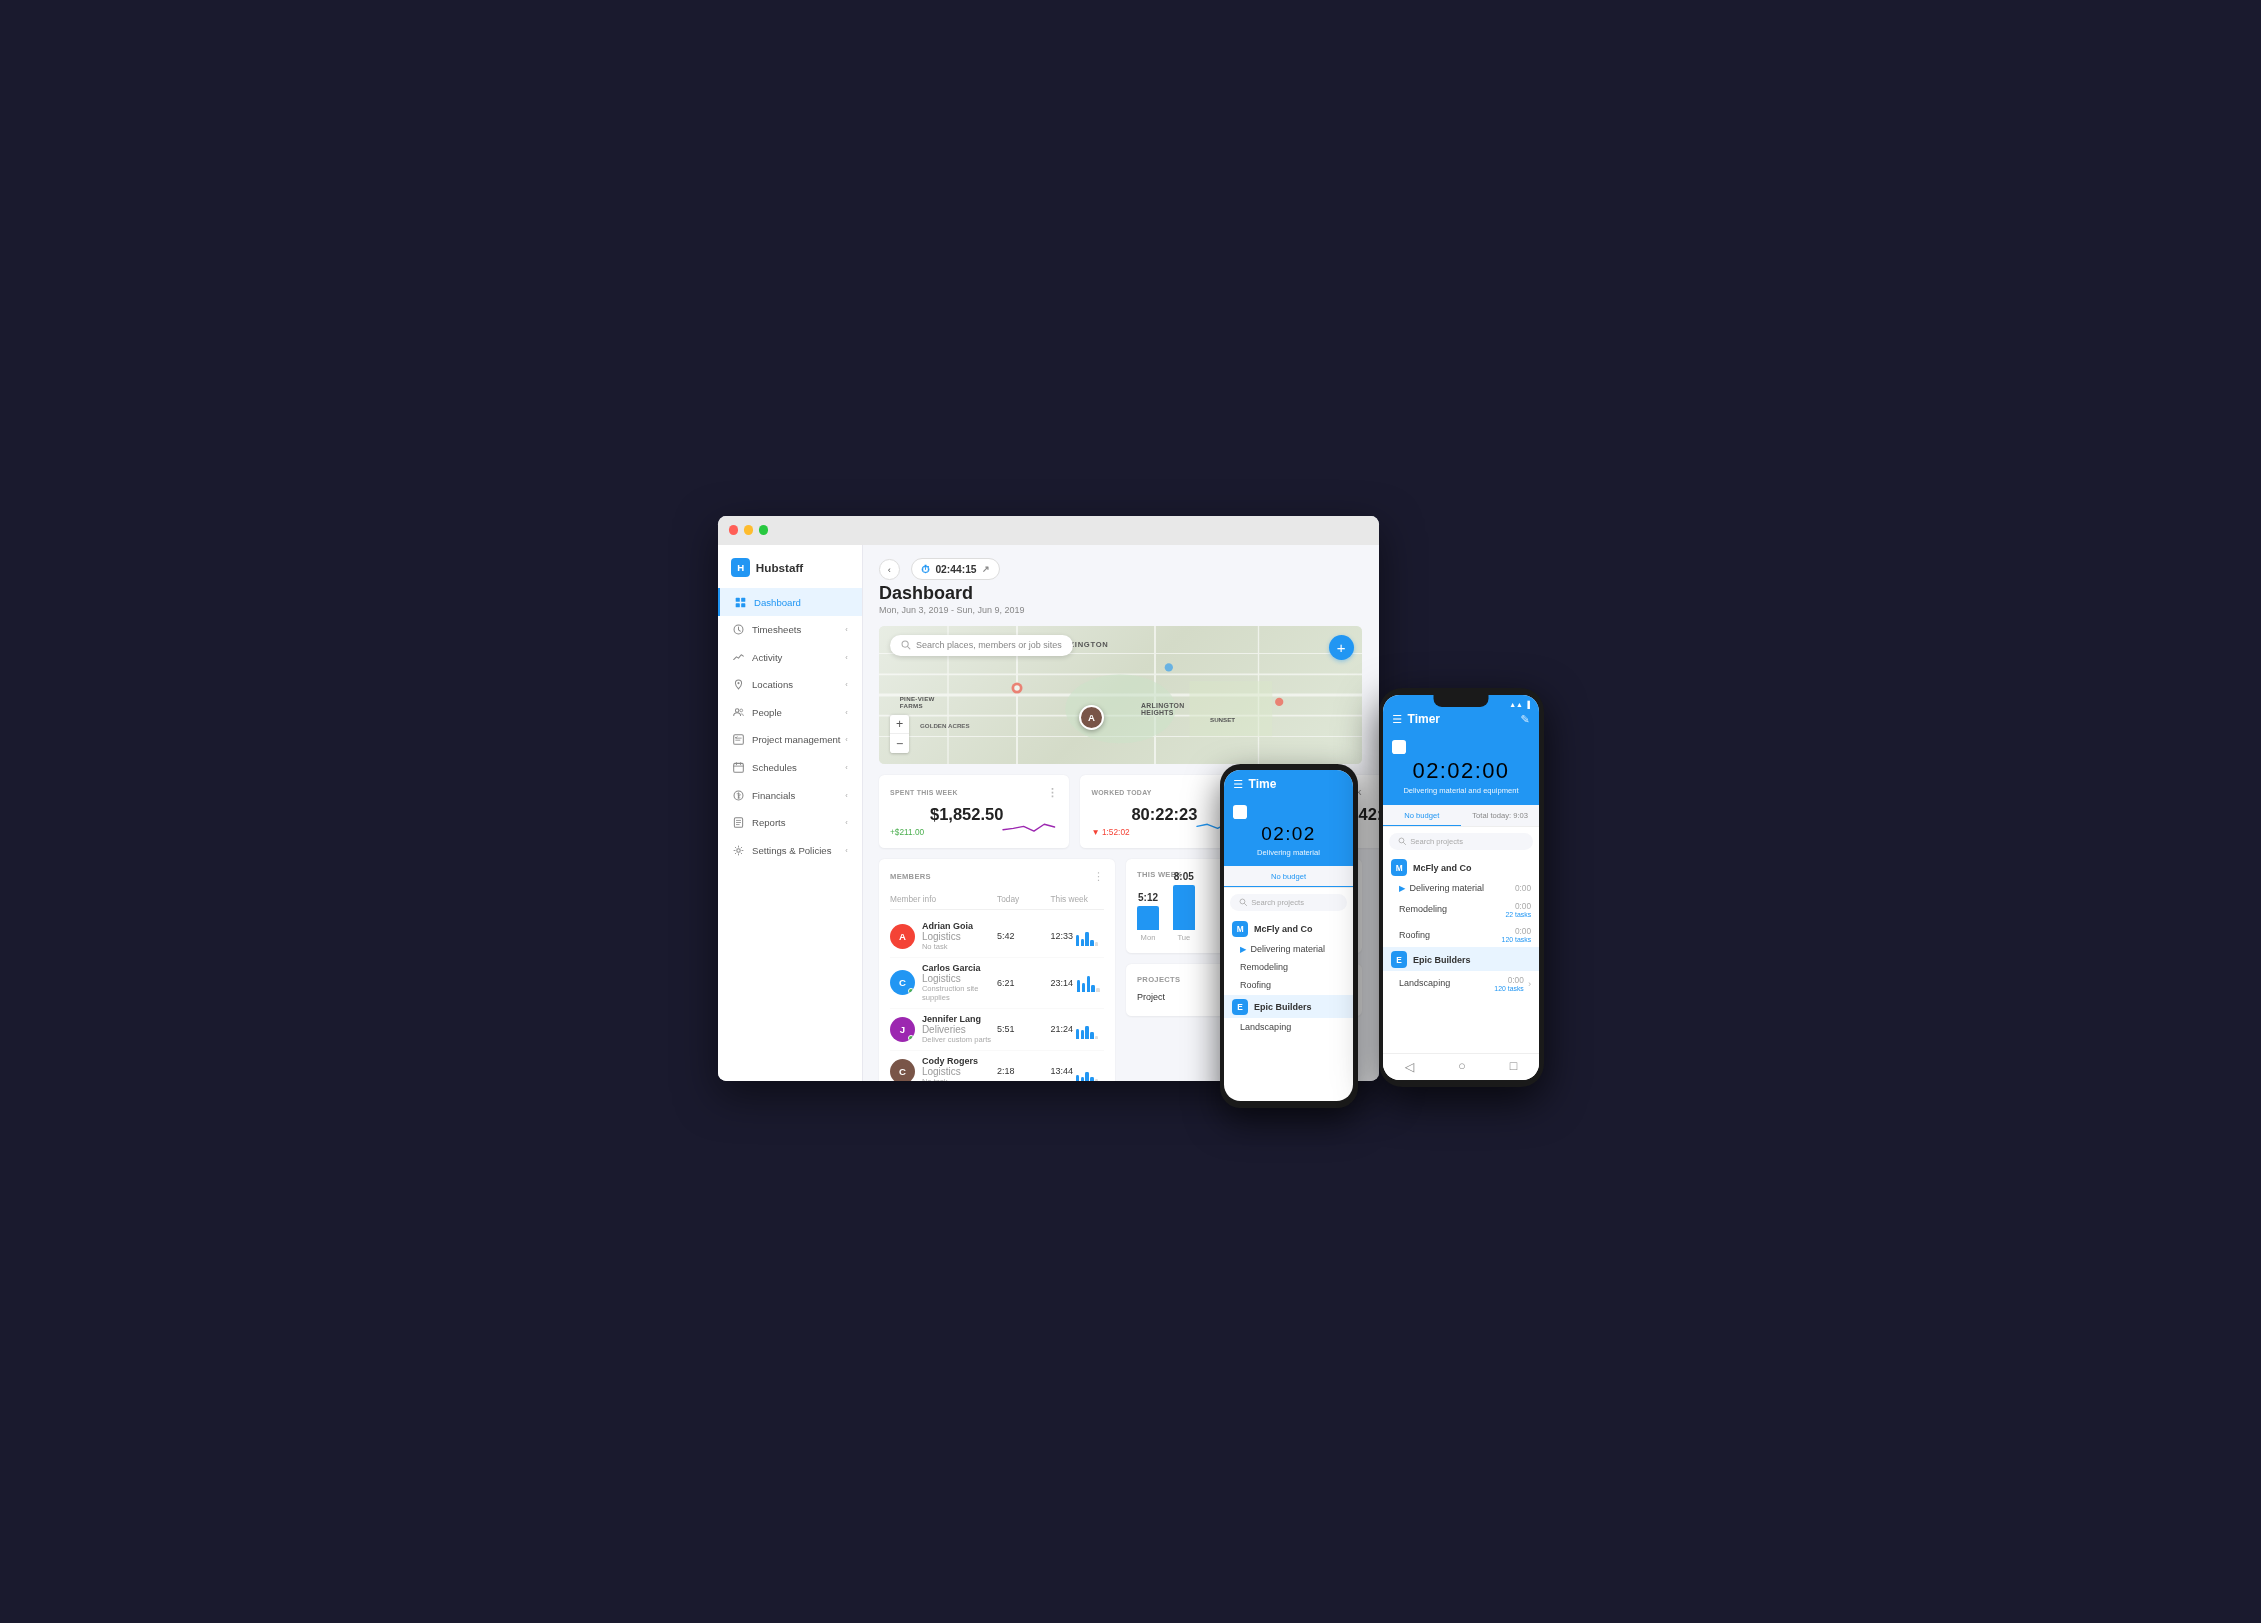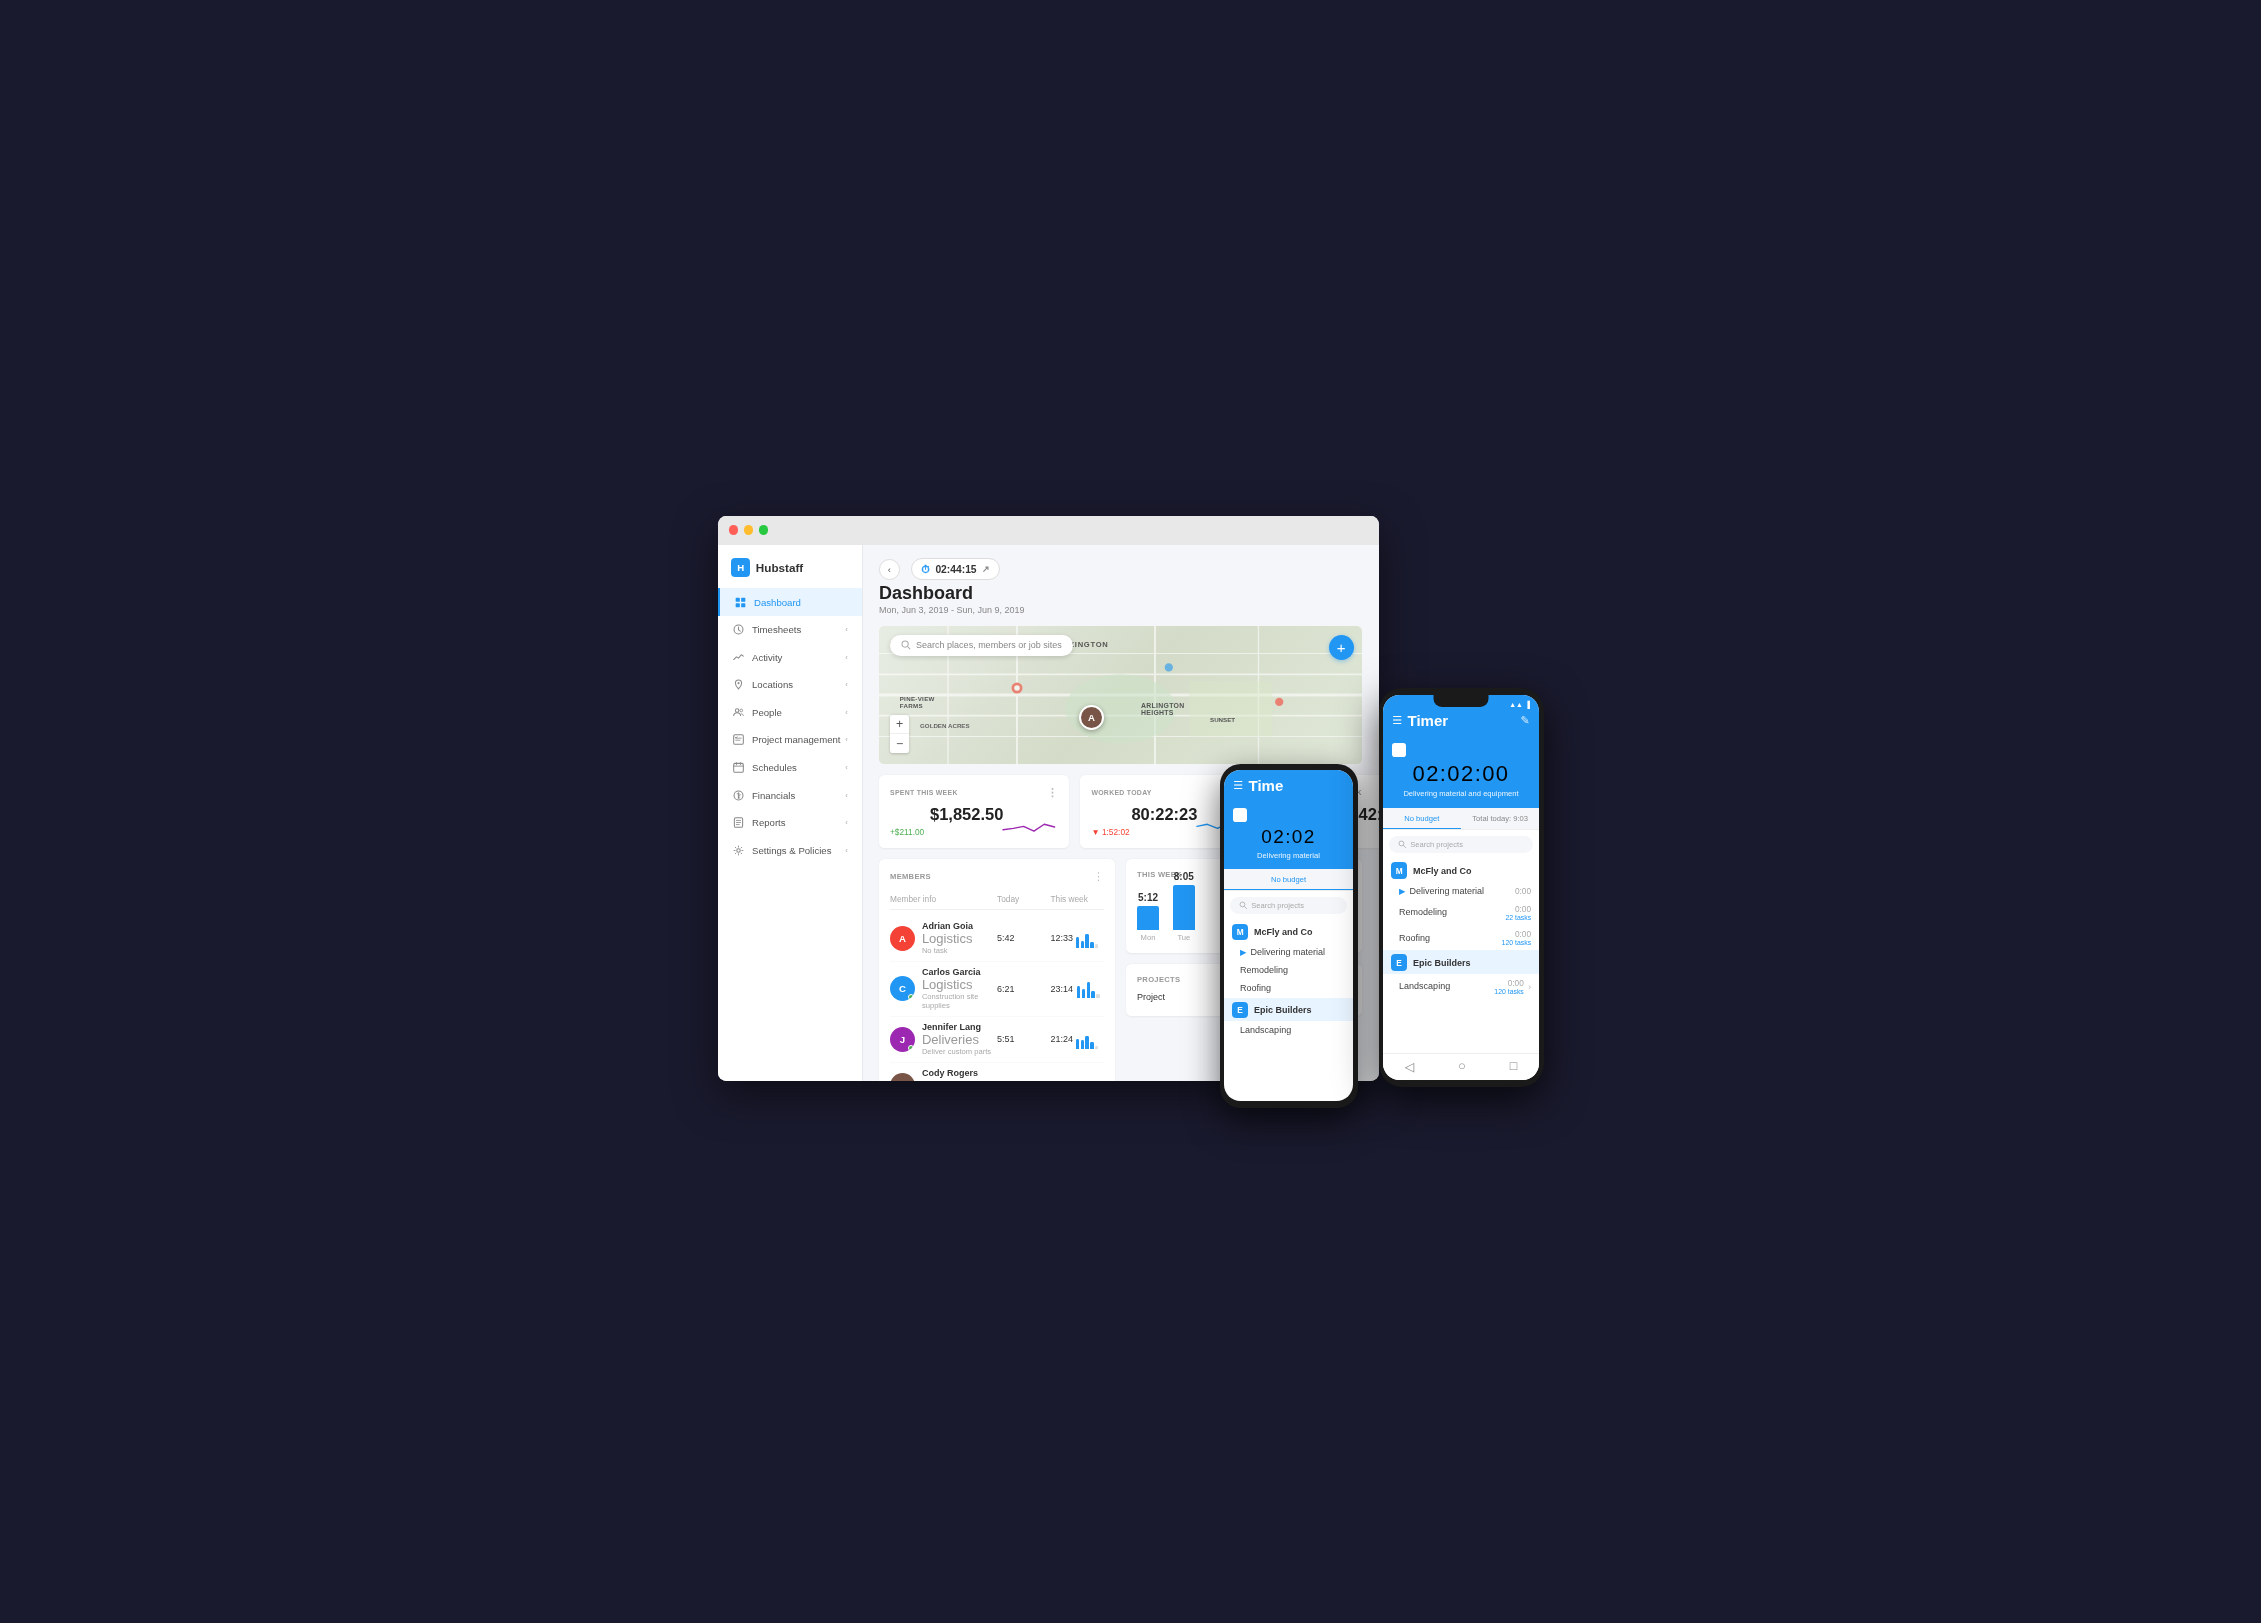--- a/index.html
+++ b/index.html
@@ -307,21 +307,21 @@
     }
     .avatar-dot {
       position: absolute;
       bottom: 0.7px; right: 0.7px;
       width: 6.2px; height: 6.2px;
       border-radius: 50%;
       border: 1.4px solid #fff;
     }
     .dot-green-solid { background: #4caf50; }
     .member-name { font-size: 9px; font-weight: 600; color: #333; }
-    .member-dept { font-size: 13px; color: #999; }
+    .member-dept { font-size: 10px; color: #999; }
     .member-task { font-size: 7.6px; color: #aaa; }
     .time-val { font-size: 9px; color: #333; font-weight: 500; }
 
     .mini-bars {
       display: flex; align-items: flex-end; gap: 1.4px; height: 19px;
     }
     .mini-bar {
       width: 3.4px;
       background: #2196F3;
       border-radius: 1.4px 1.4px 0 0;
@@ -399,21 +399,21 @@
       background: #2196F3;
       padding: 6.9px 9.6px 8.3px;
       flex-shrink: 0;
     }
     .phone-title-row {
       display: flex;
       align-items: center;
       gap: 5.5px;
     }
     .phone-menu-icon { color: white; font-size: 11px; }
-    .phone-title { color: white; font-size: 15px; font-weight: 600; flex: 1; }
+    .phone-title { color: white; font-size: 12px; font-weight: 600; flex: 1; }
 
     .phone-timer-section {
       background: #2196F3;
       padding: 5.5px 9.6px 9.6px;
       display: flex;
       flex-direction: column;
       align-items: center;
       flex-shrink: 0;
     }
     .phone-stop-btn {

